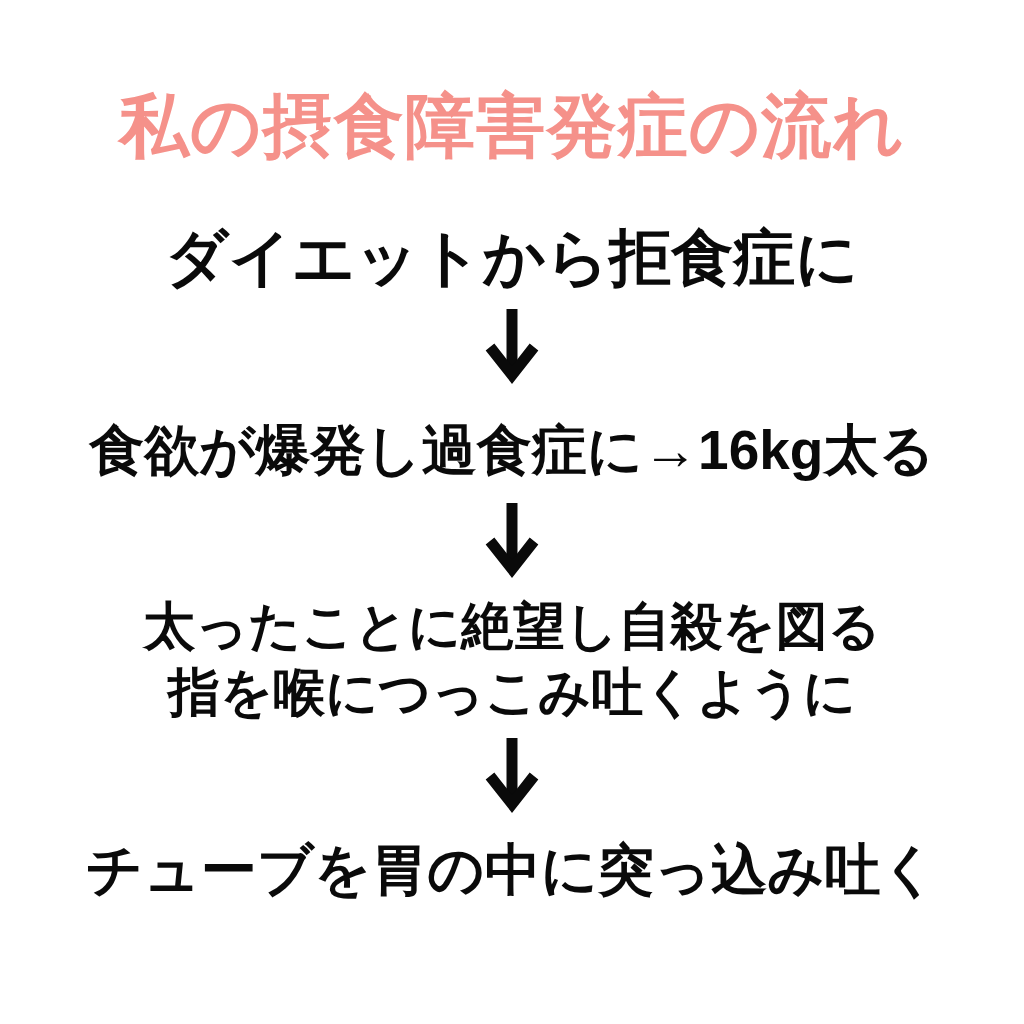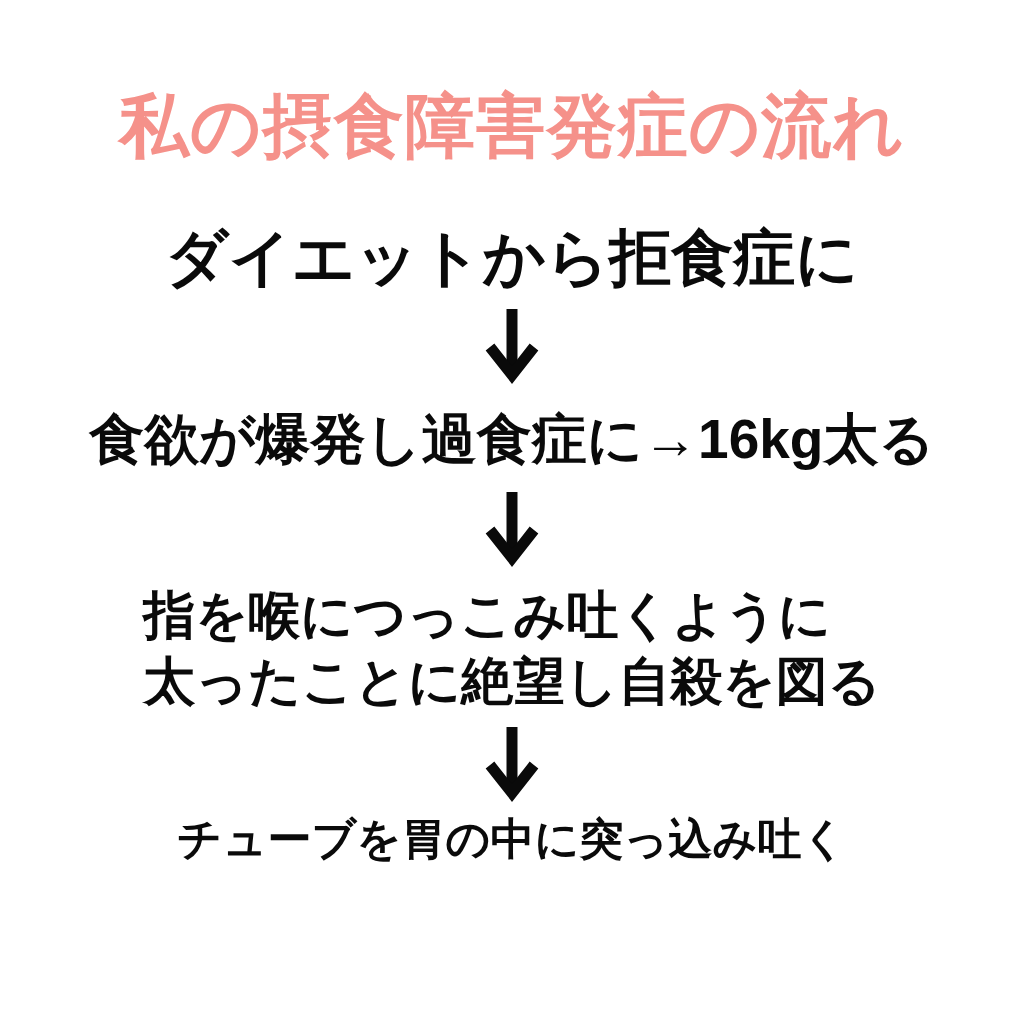--- a/index.html
+++ b/index.html
@@ -8,37 +8,38 @@
     position: relative;
     width: 1024px;
     height: 1024px;
     background: #ffffff;
     overflow: hidden;
     display: flex;
     flex-direction: column;
     align-items: center;
     font-family: "Liberation Sans", "DejaVu Sans", sans-serif;
     font-weight: bold;
+    text-align: center;
   }
   .title {
     margin-top: 86px;
     font-size: 70px;
     line-height: 1.15;
     letter-spacing: 1px;
     color: #f5918a;
     white-space: nowrap;
   }
   .step {
     color: #0a0a0a;
     white-space: nowrap;
   }
   .step-1 { margin-top: 54px; font-size: 62px; line-height: 1.2; }
-  .step-2 { margin-top: 21px; font-size: 55px; line-height: 1.2; }
+  .step-2 { margin-top: 32px; font-size: 55px; line-height: 1.2; }
   .step-3 { margin-top: 14px; font-size: 52px; line-height: 1.28; }
-  .step-4 { margin-top: 10px; font-size: 44px; line-height: 1.2; }
+  .step-4 { margin-top: 22px; font-size: 56px; line-height: 1.2; }
   .arrow {
     display: block;
     flex: 0 0 auto;
   }
   .arrow-1 { margin-top: 12px; }
   .arrow-2 { margin-top: 18px; }
   .arrow-3 { margin-top: 10px; }
   .arrow svg { display: block; }
 </style>
 </head>
@@ -60,22 +61,22 @@
   <div class="step step-2">食欲が爆発し過食症に→16kg太る</div>
 
   <div class="arrow arrow-2">
     <svg width="58" height="78" viewBox="0 0 58 78" aria-hidden="true">
       <line x1="29" y1="2" x2="29" y2="68" stroke="#0a0a0a" stroke-width="11"></line>
       <path d="M 7 40 L 29 68 L 51 40" fill="none" stroke="#0a0a0a" stroke-width="11" stroke-linejoin="miter"></path>
     </svg>
   </div>
 
   <div class="step step-3">
+    <div>太ったことに絶望し自殺を図る</div>
     <div>指を喉につっこみ吐くように</div>
-    <div>太ったことに絶望し自殺を図る</div>
   </div>
 
   <div class="arrow arrow-3">
     <svg width="58" height="78" viewBox="0 0 58 78" aria-hidden="true">
       <line x1="29" y1="2" x2="29" y2="68" stroke="#0a0a0a" stroke-width="11"></line>
       <path d="M 7 40 L 29 68 L 51 40" fill="none" stroke="#0a0a0a" stroke-width="11" stroke-linejoin="miter"></path>
     </svg>
   </div>
 
   <div class="step step-4">チューブを胃の中に突っ込み吐く</div>

